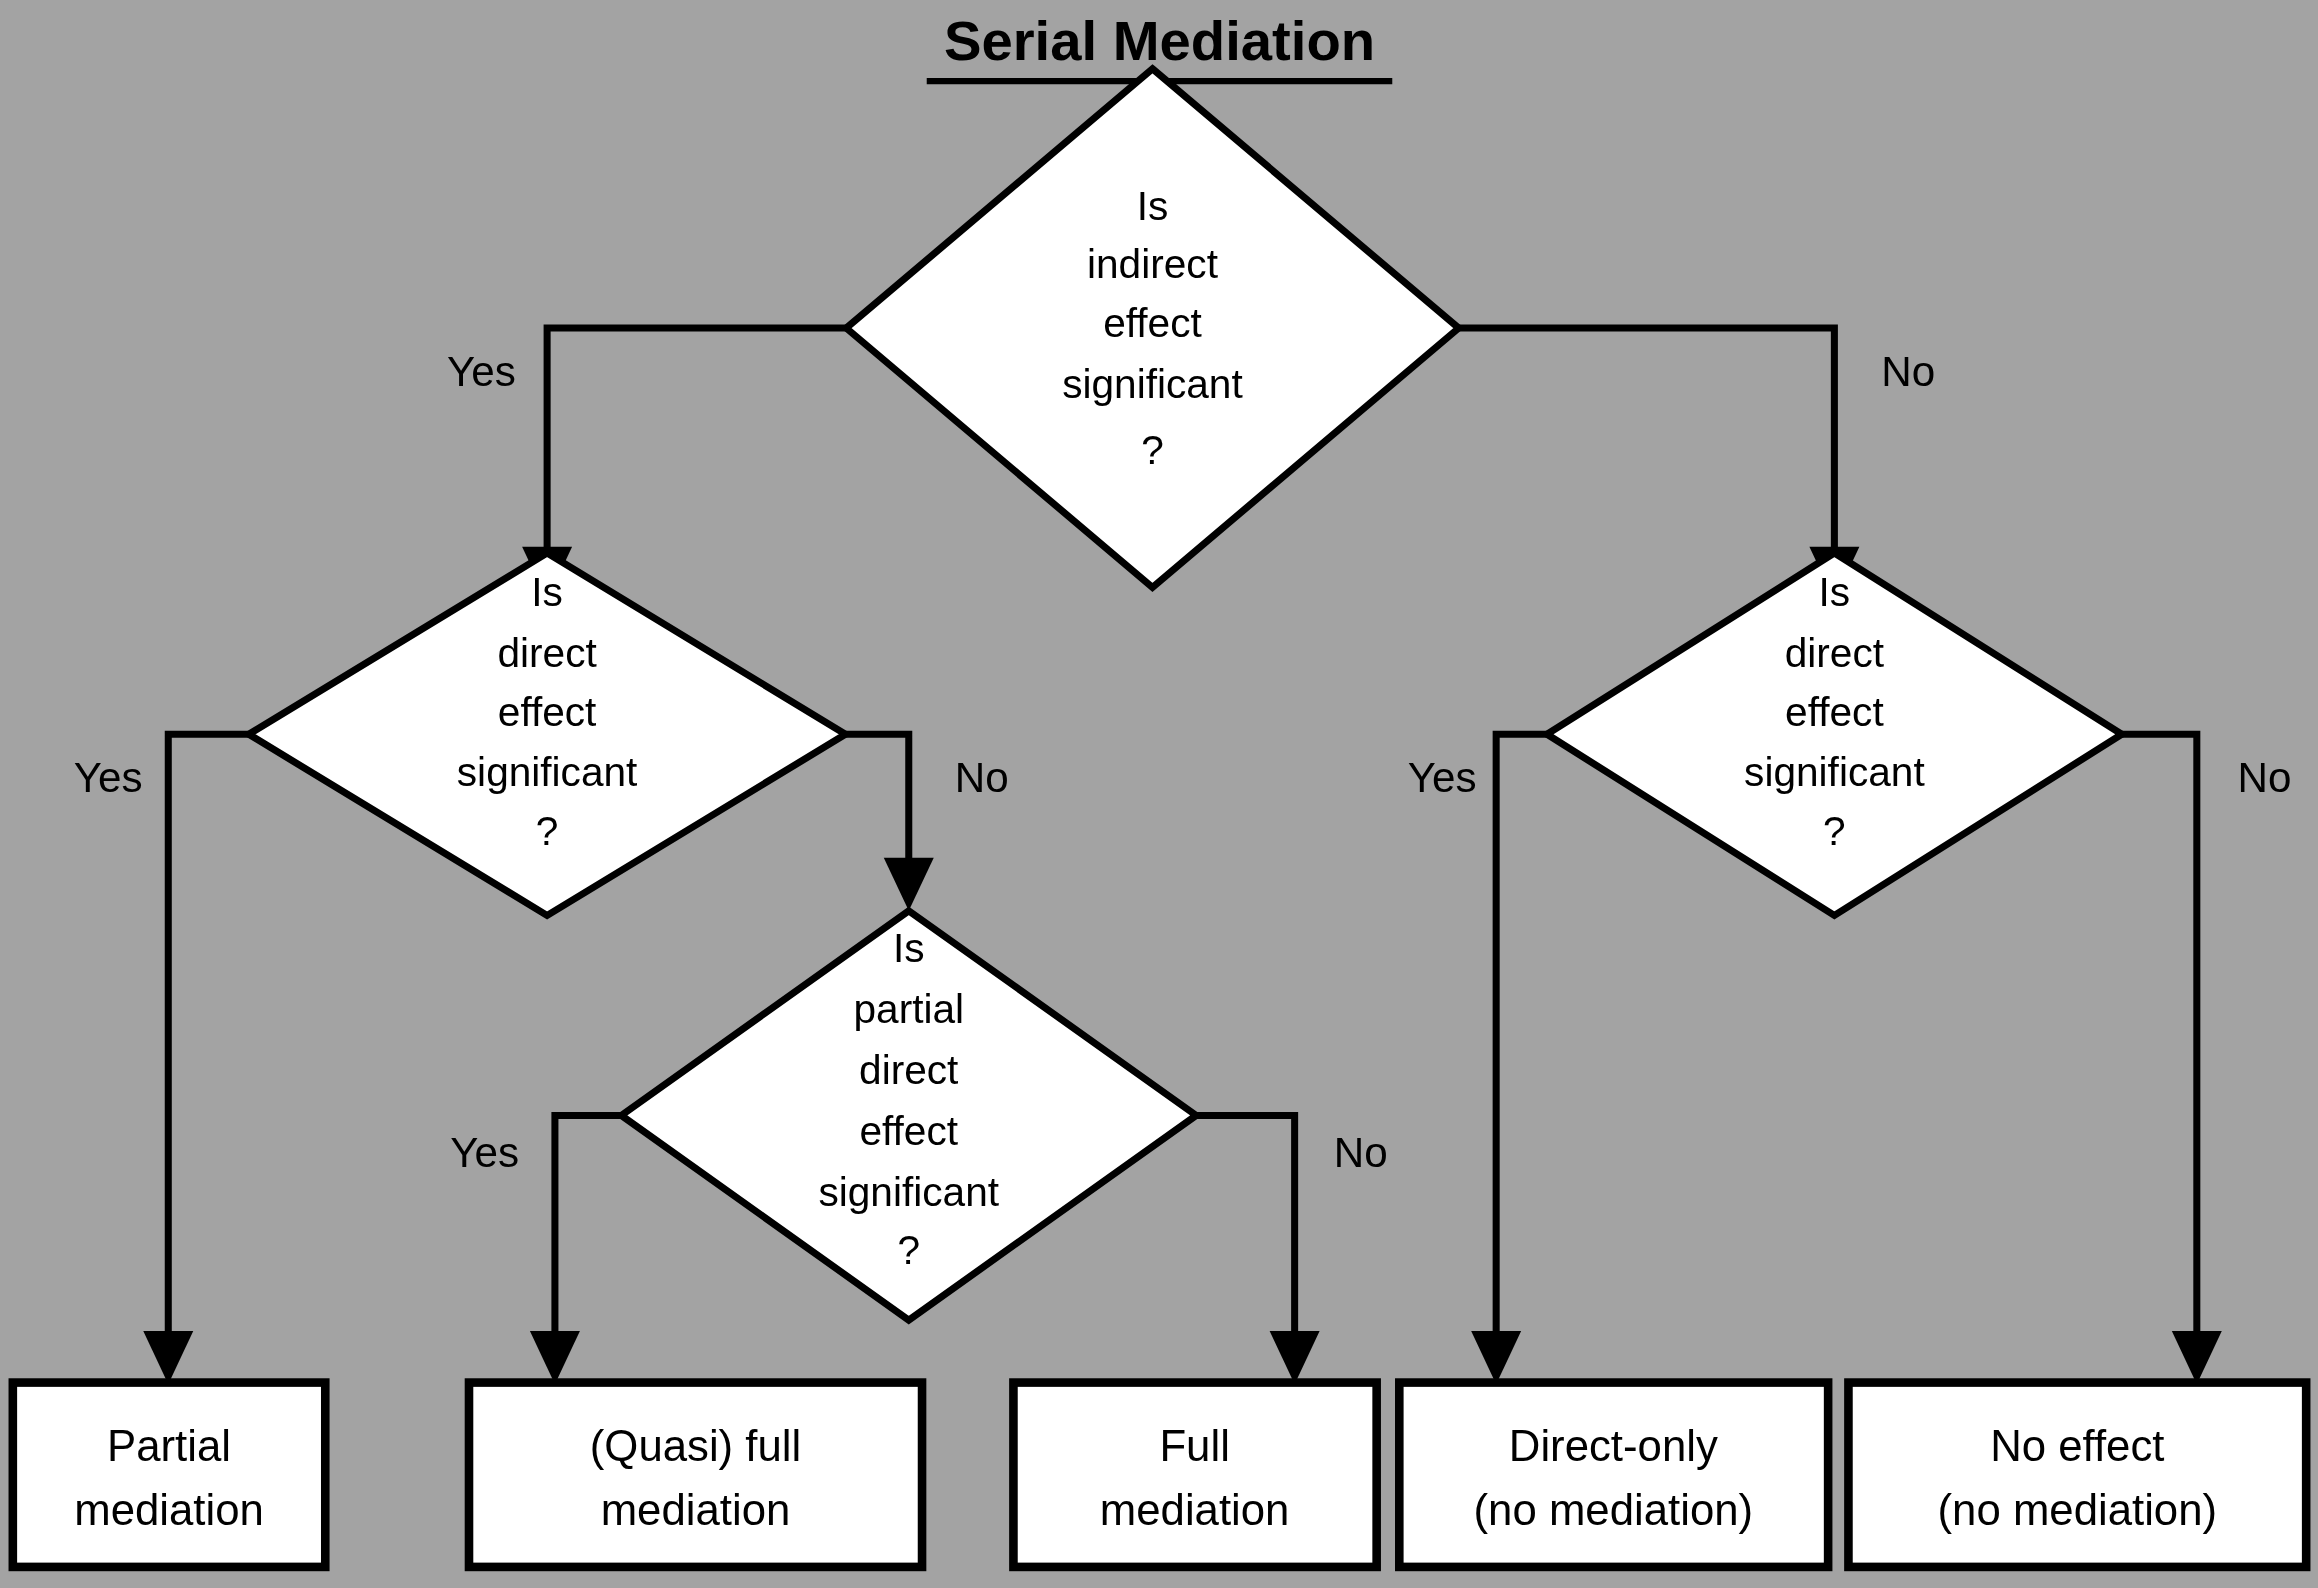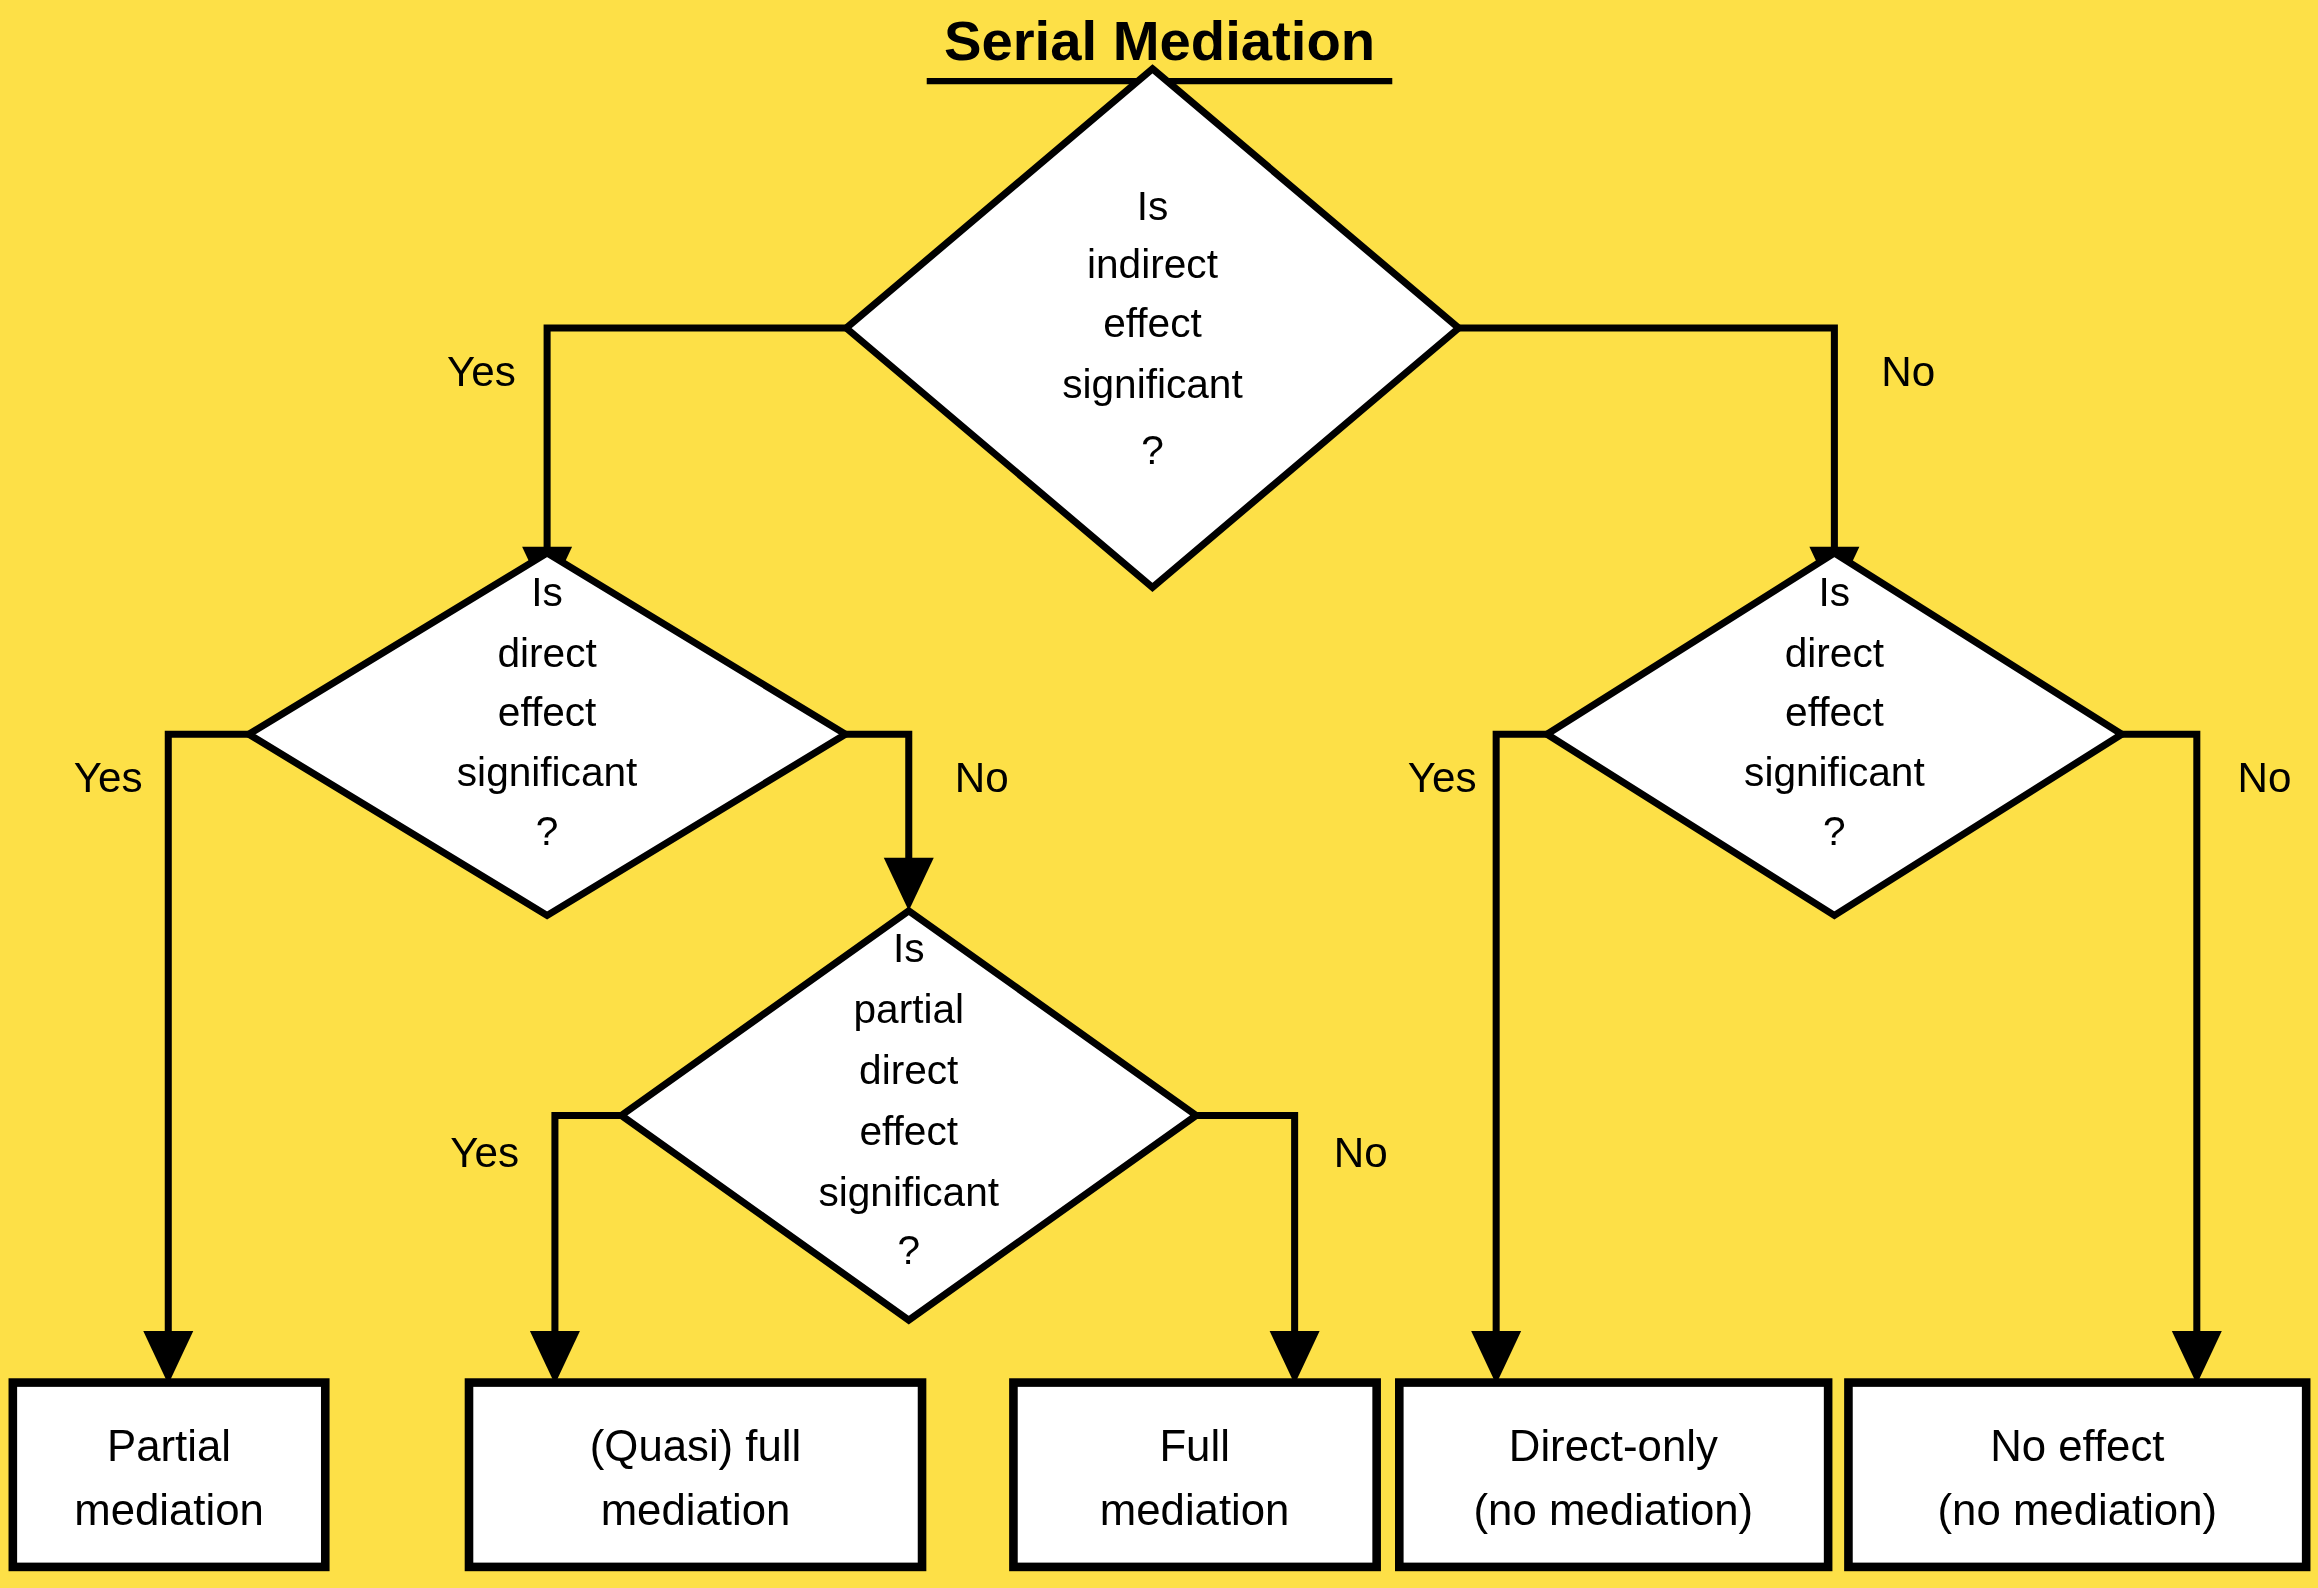--- a/index.html
+++ b/index.html
@@ -10,21 +10,21 @@
   body {
     width: 2319px;
     height: 1588px;
     font-family: "Liberation Sans", sans-serif;
     overflow: hidden;
   }
   #chart-root {
     position: relative;
     width: 2319px;
     height: 1588px;
-    background: #fde047;
+    background: #a3a3a3;
   }
   svg.flow {
     display: block;
     width: 2319px;
     height: 1588px;
   }
   .node-shape {
     fill: #ffffff;
     stroke: #000000;
     stroke-width: 9;

